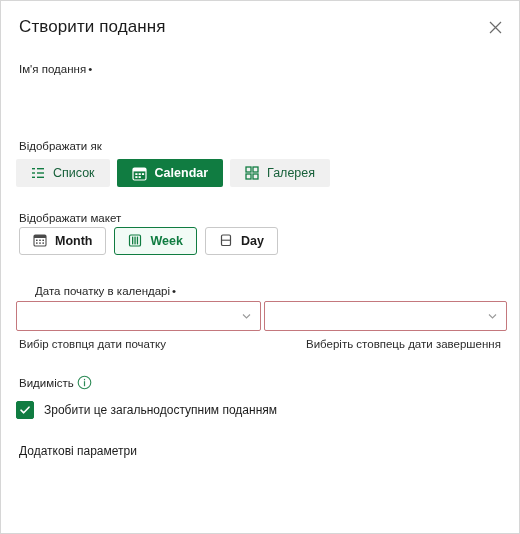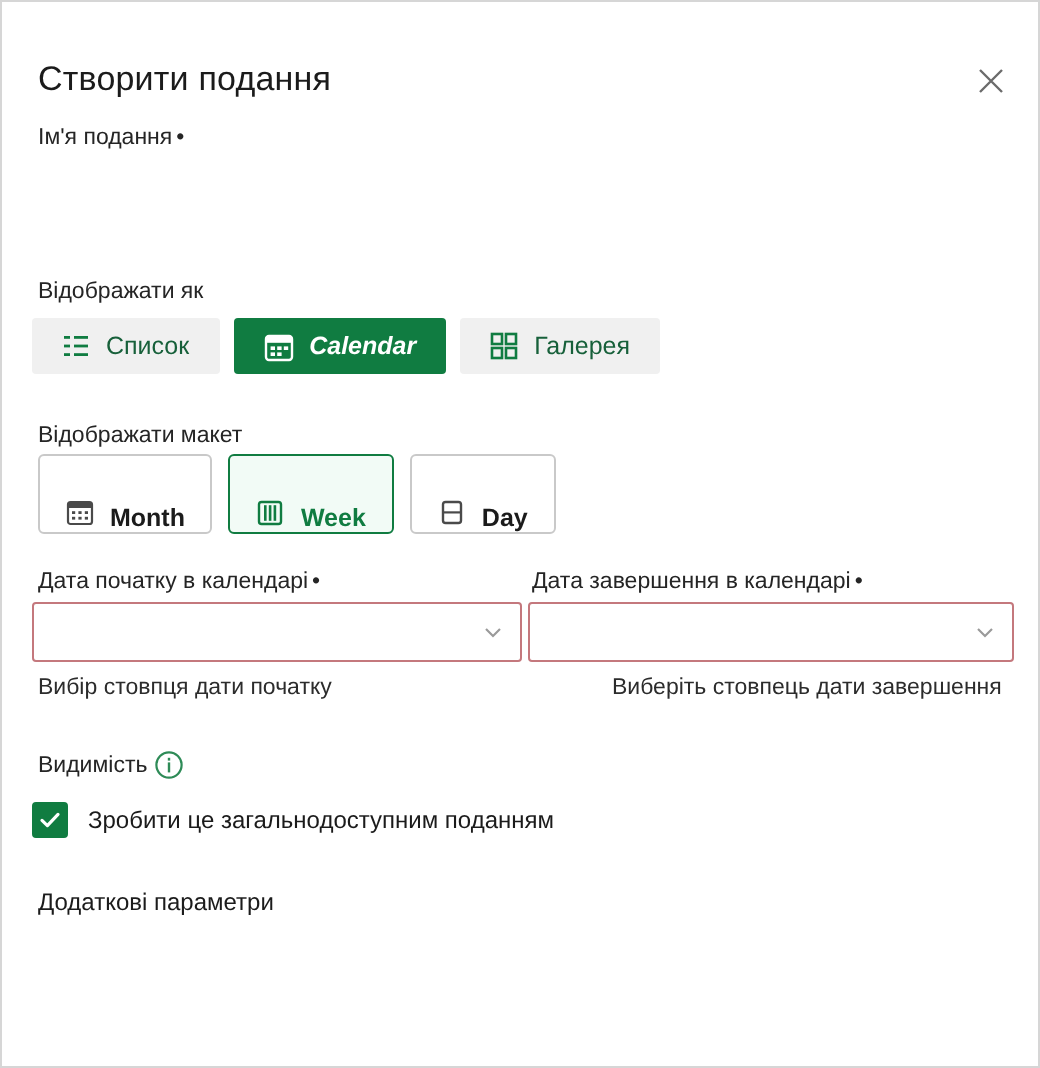--- a/index.html
+++ b/index.html
@@ -21,21 +21,20 @@
     border: 1px solid #d6d6d6;
     overflow: hidden;
   }
 
   
   .dlg-header {
     position: absolute;
     left: 0; top: 0;
     width: 520px;
     height: 46px;
-    margin-top: 13px;
   }
   .dlg-title {
     position: absolute;
     left: 18px;
     top: 16px;
     font-size: 17px;
     color: #1b1b1b;
     letter-spacing: .1px;
     white-space: nowrap;
   }
@@ -114,35 +113,34 @@
     font-size: 12.5px;
     cursor: pointer;
     white-space: nowrap;
     font-family: "Liberation Sans", sans-serif;
   }
   .choice .glyph { display:flex; align-items:center; }
   .choice.selected {
     background: #107c41;
     color: #ffffff;
     font-weight: bold;
-    font-style: italic;
   }
   .choice .lbl { line-height: 1; }
 
   
   .layout-row {
     position: absolute;
     display: flex;
     gap: 8px;
   }
   .lbtn {
     display: inline-flex;
-    align-items: flex-end;
+    align-items: center;
     gap: 8px;
-    height: 40px;
+    height: 28px;
     padding: 0 13px;
     box-sizing: border-box;
     border: 1px solid #c9c9c9;
     border-radius: 3px;
     background: #ffffff;
     color: #1b1b1b;
     font-size: 12.5px;
     font-weight: bold;
     cursor: pointer;
     white-space: nowrap;
@@ -338,37 +336,34 @@
       <span class="glyph">
         <svg width="14" height="14" viewBox="0 0 14 14">
           <rect x="2.5" y="2" width="9" height="10.5" rx="1.3" fill="none" stroke="#4a4a4a" stroke-width="1.2"></rect>
           <line x1="2.5" y1="7.2" x2="11.5" y2="7.2" stroke="#4a4a4a" stroke-width="1.1"></line>
         </svg>
       </span>
       <span class="lbl">Day</span>
     </div>
   </div>
 
-  <div class="field-label" style="left:18px; top:284px;">
+  <div class="field-label" style="left:34px; top:284px;">
     <span>Дата початку в календарі</span><span class="req-dot">•</span>
   </div>
   <div class="dd-wrap" style="left:15px; top:300px; width:245px;">
     <div class="dd">
       <span class="caret">
         <svg width="11" height="11" viewBox="0 0 11 11">
           <path d="M2 4 L5.5 7.5 L9 4" stroke="#9a9a9a" stroke-width="1.1" fill="none"></path>
         </svg>
       </span>
     </div>
   </div>
   <div class="helper" style="left:18px; top:337px;">Вибір стовпця дати початку</div>
 
-  <div class="field-label" style="left:265px; top:284px;">
-    <span>Дата завершення в календарі</span><span class="req-dot">•</span>
-  </div>
   <div class="dd-wrap" style="left:263px; top:300px; width:243px;">
     <div class="dd">
       <span class="caret">
         <svg width="11" height="11" viewBox="0 0 11 11">
           <path d="M2 4 L5.5 7.5 L9 4" stroke="#9a9a9a" stroke-width="1.1" fill="none"></path>
         </svg>
       </span>
     </div>
   </div>
   <div class="helper" style="left:265px; top:337px;padding-left:40px;">Виберіть стовпець дати завершення</div>

